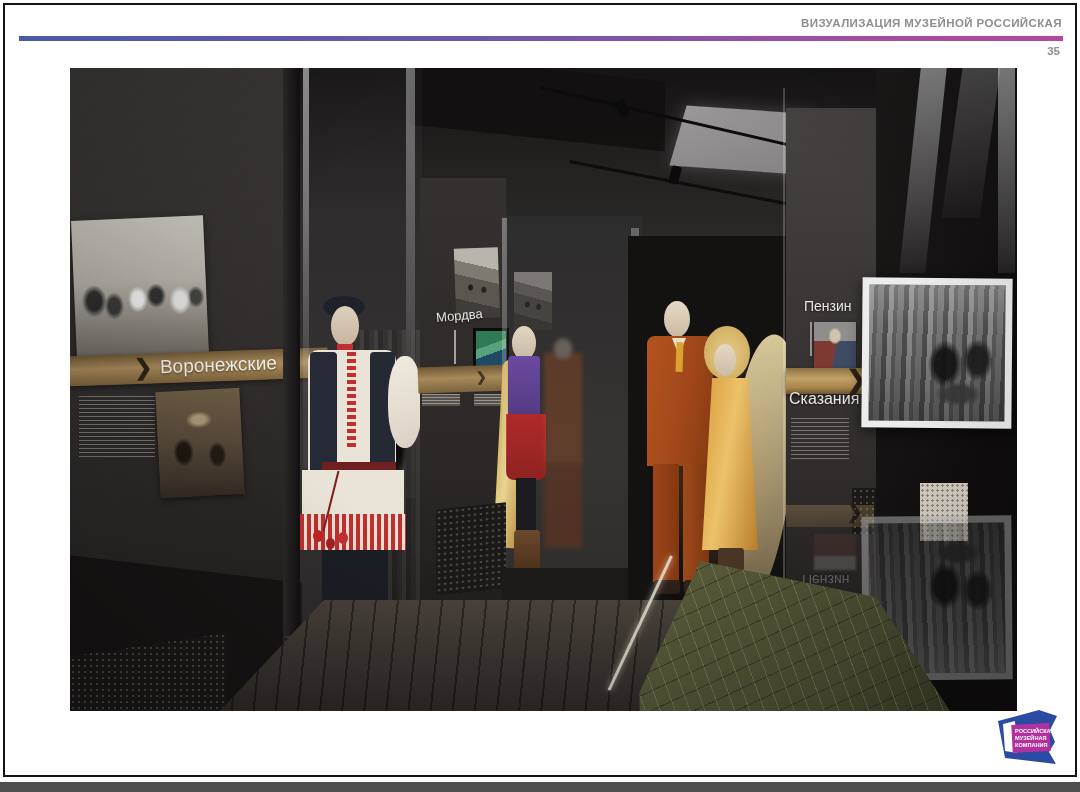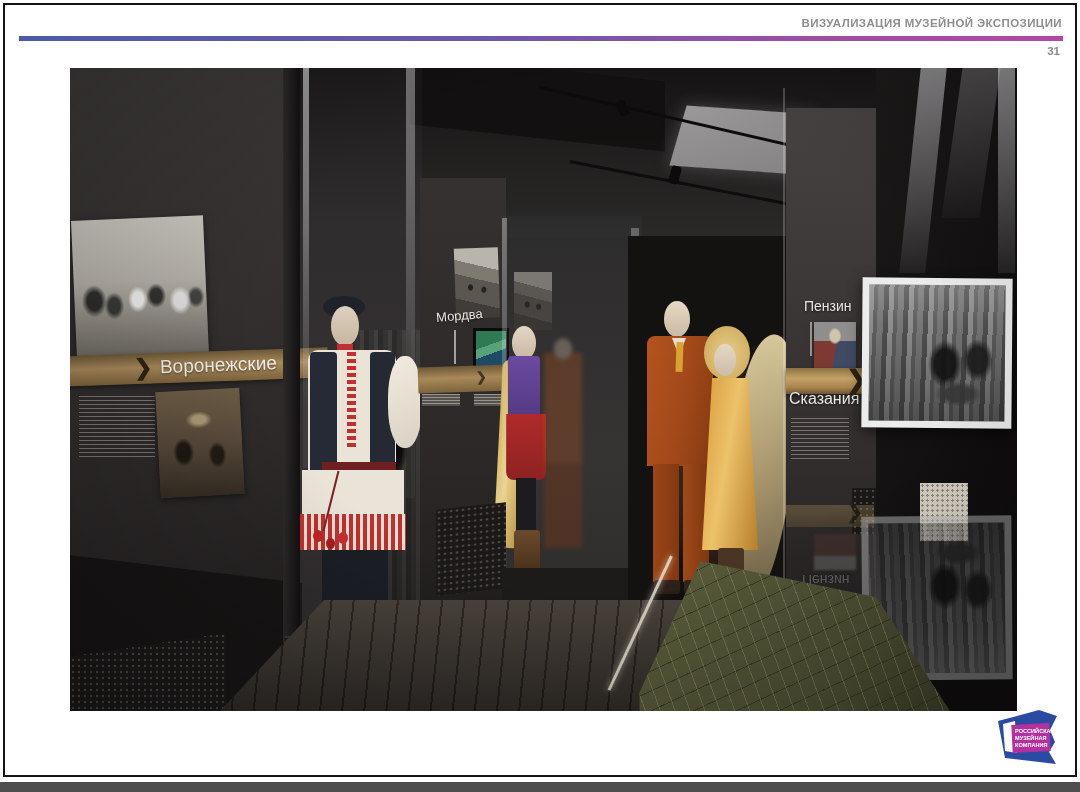--- a/index.html
+++ b/index.html
@@ -70,23 +70,23 @@
      background:radial-gradient(ellipse at 55% 42%,transparent 45%,rgba(0,0,0,.28) 100%);}
   
   .logo{position:absolute;left:995px;top:708px;width:66px;height:62px;}
 </style>
 </head>
 <body>
 
 <div class="page">
 
   <div class="slide-border"></div>
-  <div class="hdr-title">ВИЗУАЛИЗАЦИЯ МУЗЕЙНОЙ ЭКСПОЗИЦИИ</div>
+  <div class="hdr-title">ВИЗУАЛИЗАЦИЯ МУЗЕЙНОЙ РОССИЙСКАЯ</div>
   <div class="accent-bar"></div>
-  <div class="hdr-page">31</div>
+  <div class="hdr-page">35</div>
 
   <div class="render">
 
     <div class="abs" style="left:0;top:0;width:947px;height:170px;background:linear-gradient(180deg,#161414 0%,#242121 60%,#2b2828 100%);"></div>
     <div class="abs" style="left:340px;top:0;width:255px;height:70px;background:#121010;transform:skewY(6deg);opacity:.9;"></div>
     <div class="abs" style="left:608px;top:42px;width:130px;height:60px;background:linear-gradient(160deg,#9a9898,#848282);transform:skew(-16deg,4deg);box-shadow:0 0 18px rgba(200,200,200,.25);"></div>
     <div class="abs" style="left:470px;top:18px;width:470px;height:3px;background:#0c0c0c;transform:rotate(13deg);transform-origin:left top;"></div>
     <div class="abs" style="left:500px;top:92px;width:430px;height:3px;background:#0d0d0d;transform:rotate(11deg);transform-origin:left top;"></div>
     <div class="abs" style="left:548px;top:32px;width:9px;height:16px;background:#0b0b0b;border-radius:3px;transform:rotate(-25deg);"></div>
     <div class="abs" style="left:600px;top:98px;width:10px;height:18px;background:#0b0b0b;border-radius:3px;transform:rotate(15deg);"></div>

